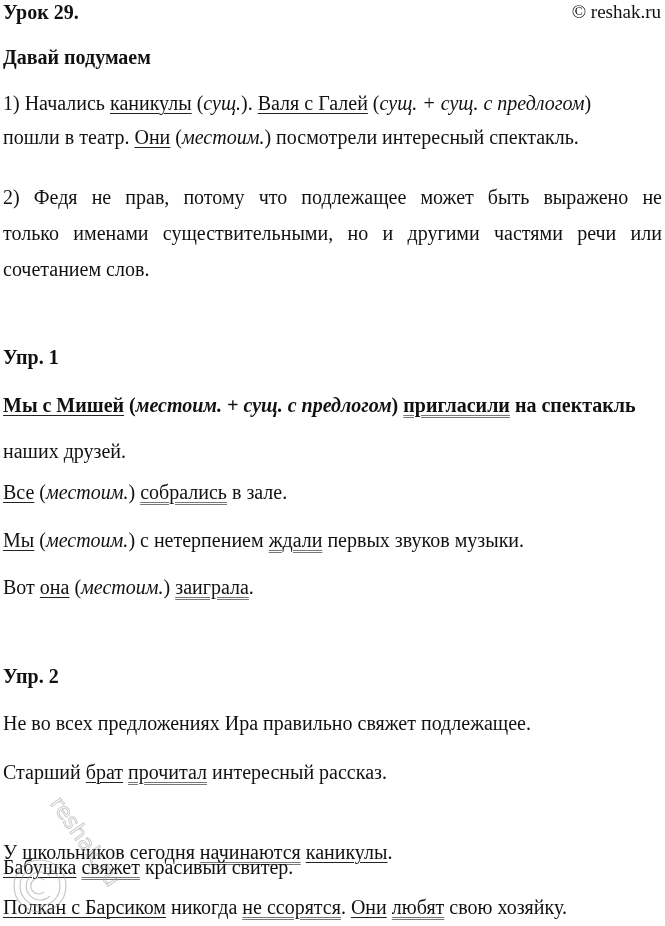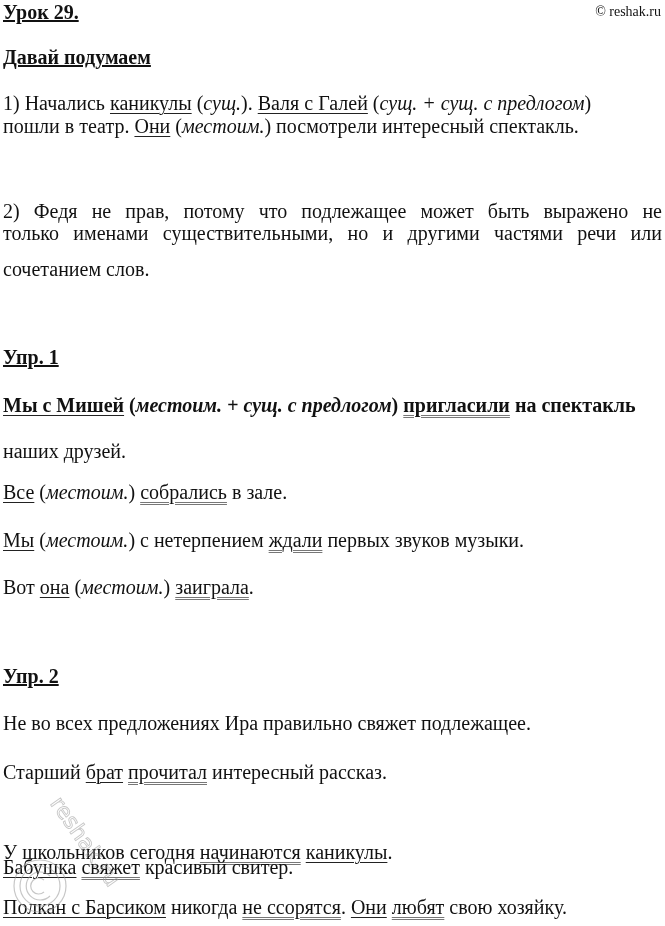--- a/index.html
+++ b/index.html
@@ -9,22 +9,22 @@
     color: #111111;
   }
   .line {
     position: absolute; left: 3px; white-space: nowrap;
     font-size: 20px; line-height: 24px;
   }
   .justify {
     width: 659px; text-align: justify; text-align-last: justify;
   }
   .bold { font-weight: bold; }
-  .h1 { font-size: 20px; text-decoration: underline; }
-  .copyright { position: absolute; right: 4px; top: 0px; font-size: 14px; line-height: 24px; }
+  .h1 { font-size: 20px; }
+  .copyright { position: absolute; right: 4px; top: 0px; font-size: 19px; line-height: 24px; }
   i { font-style: italic; }
   .subj {
     text-decoration: underline; text-decoration-thickness: 1px;
     text-underline-offset: 3px; text-decoration-color: #222;
   }
   .pred {
     text-decoration: underline double; text-decoration-thickness: 1px;
     text-underline-offset: 3px; text-decoration-color: #777;
   }
   .watermark {
@@ -35,23 +35,23 @@
 </head>
 <body>
 
 <div class="copyright">© reshak.ru</div>
 <div class="line bold h1" style="top:0px;">Урок 29.</div>
 
 <div class="line bold h1" style="top:45px;">Давай подумаем</div>
 
 <div class="line" style="top:91px;"><span>1) Начались </span><span class="subj">каникулы</span><span> (</span><i>сущ.</i><span>). </span><span class="subj">Валя с Галей</span><span> (</span><i>сущ. + сущ. с предлогом</i><span>)</span></div>
 
-<div class="line" style="top:114px;"><span>пошли в театр. </span><span class="subj">Они</span><span> (</span><i>местоим.</i><span>) посмотрели интересный спектакль.</span></div>
+<div class="line" style="top:125px;"><span>пошли в театр. </span><span class="subj">Они</span><span> (</span><i>местоим.</i><span>) посмотрели интересный спектакль.</span></div>
 
-<div class="line justify" style="top:199px;">2) Федя не прав, потому что подлежащее может быть выражено не</div>
+<div class="line justify" style="top:185px;">2) Федя не прав, потому что подлежащее может быть выражено не</div>
 <div class="line justify" style="top:221px;">только именами существительными, но и другими частями речи или</div>
 <div class="line" style="top:257px;">сочетанием слов.</div>
 
 <div class="line bold h1" style="top:345px;">Упр. 1</div>
 
 <div class="line" style="top:393px;font-weight:bold;"><span class="subj">Мы с Мишей</span><span> (</span><i>местоим. + сущ. с предлогом</i><span>) </span><span class="pred">пригласили</span><span> на спектакль</span></div>
 <div class="line" style="top:439px;">наших друзей.</div>
 
 <div class="line" style="top:480px;"><span class="subj">Все</span><span> (</span><i>местоим.</i><span>) </span><span class="pred">собрались</span><span> в зале.</span></div>
 

